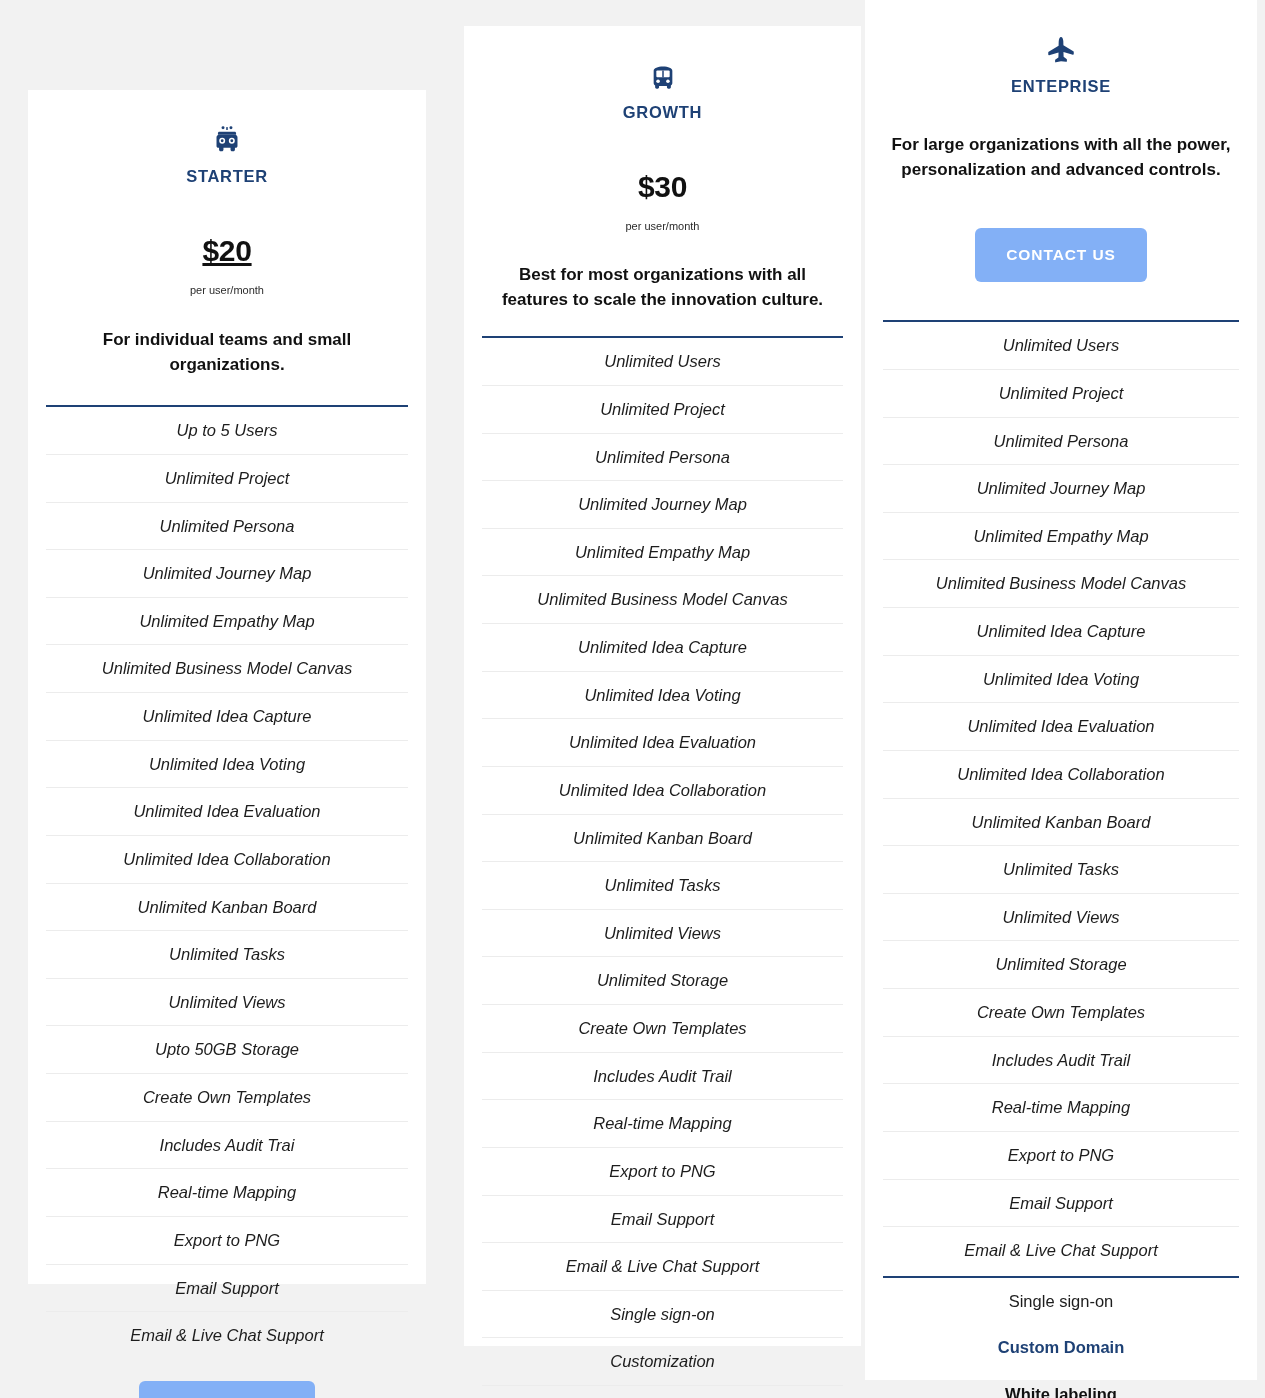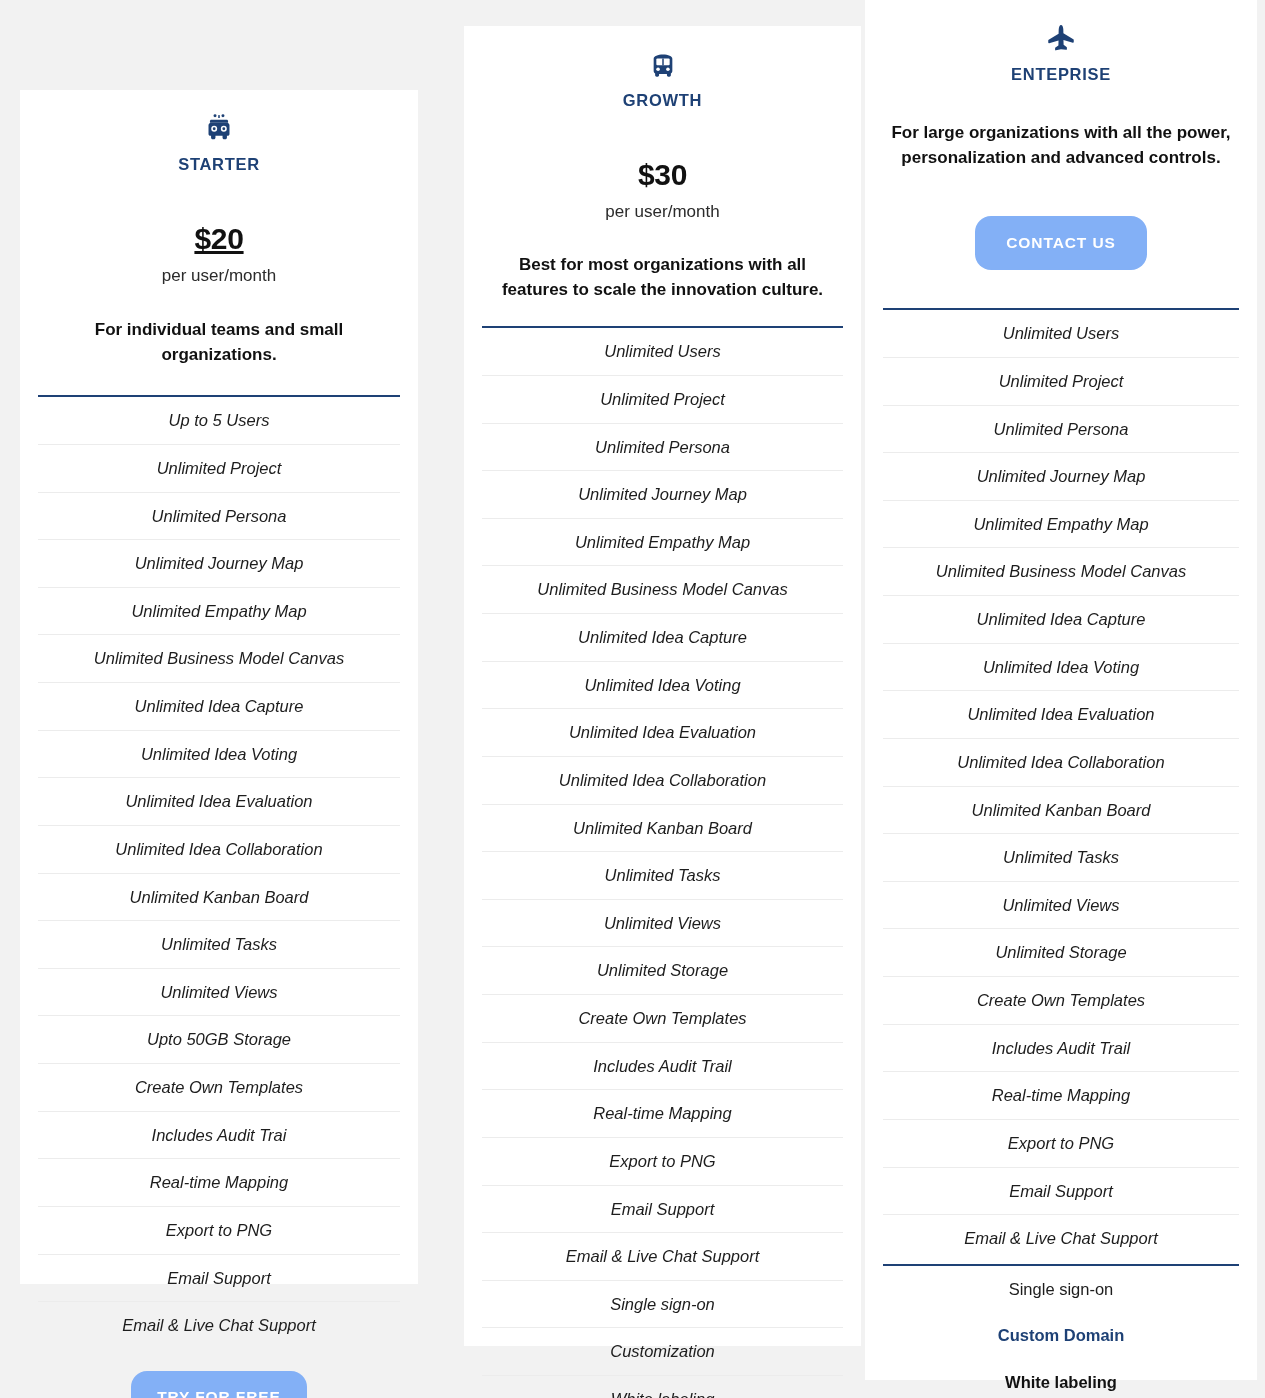--- a/index.html
+++ b/index.html
@@ -19,40 +19,40 @@
     background: #f2f2f2;
   }
 
   .plan-card {
     position: absolute;
     background: #ffffff;
   }
 
   
   #card-starter {
-    left: 20px;
+    left: 28px;
     top: 90px;
     width: 398px;
     height: 1194px;
   }
   #card-growth {
     left: 464px;
     top: 26px;
     width: 397px;
     height: 1320px;
   }
   #card-enterprise {
     left: 865px;
     top: 0px;
     width: 392px;
     height: 1380px;
   }
 
   .card-inner {
-    padding: 4px 18px;
+    padding: 16px 18px;
     height: 100%;
   }
 
   
   .plan-icon {
     display: flex;
     justify-content: center;
     align-items: center;
     color: #1e4175;
   }
@@ -77,22 +77,22 @@
     font-weight: bold;
     font-size: 30px;
     letter-spacing: -0.3px;
   }
   #card-starter .plan-price { margin-top: 48px; text-decoration: underline; }
   #card-growth  .plan-price { margin-top: 48px; }
 
   .plan-period {
     text-align: center;
     color: #2b2b2b;
-    font-size: 17px;
-    margin-top: 10px;
+    font-size: 11px;
+    margin-top: 16px;
   }
 
   .plan-tagline {
     text-align: center;
     color: #111111;
     font-weight: bold;
     font-size: 17px;
     line-height: 1.45;
     padding: 0 8px;
   }
@@ -101,21 +101,21 @@
   #card-enterprise .plan-tagline { margin-top: 37px; padding: 0 2px; }
 
   
   .cta-wrap { display: flex; justify-content: center; }
   #contact-wrap { margin-top: 46px; }
 
   .cta-button {
     background: #83b0f6;
     color: #ffffff;
     border: none;
-    border-radius: 16px;
+    border-radius: 6px;
     font-family: "Liberation Sans", sans-serif;
     font-weight: bold;
     font-size: 15.5px;
     letter-spacing: 0.9px;
     cursor: pointer;
     display: block;
   }
   #contact-us-button { padding: 18px 31px; }
   .try-free-button { padding: 17px 26px; }
 

